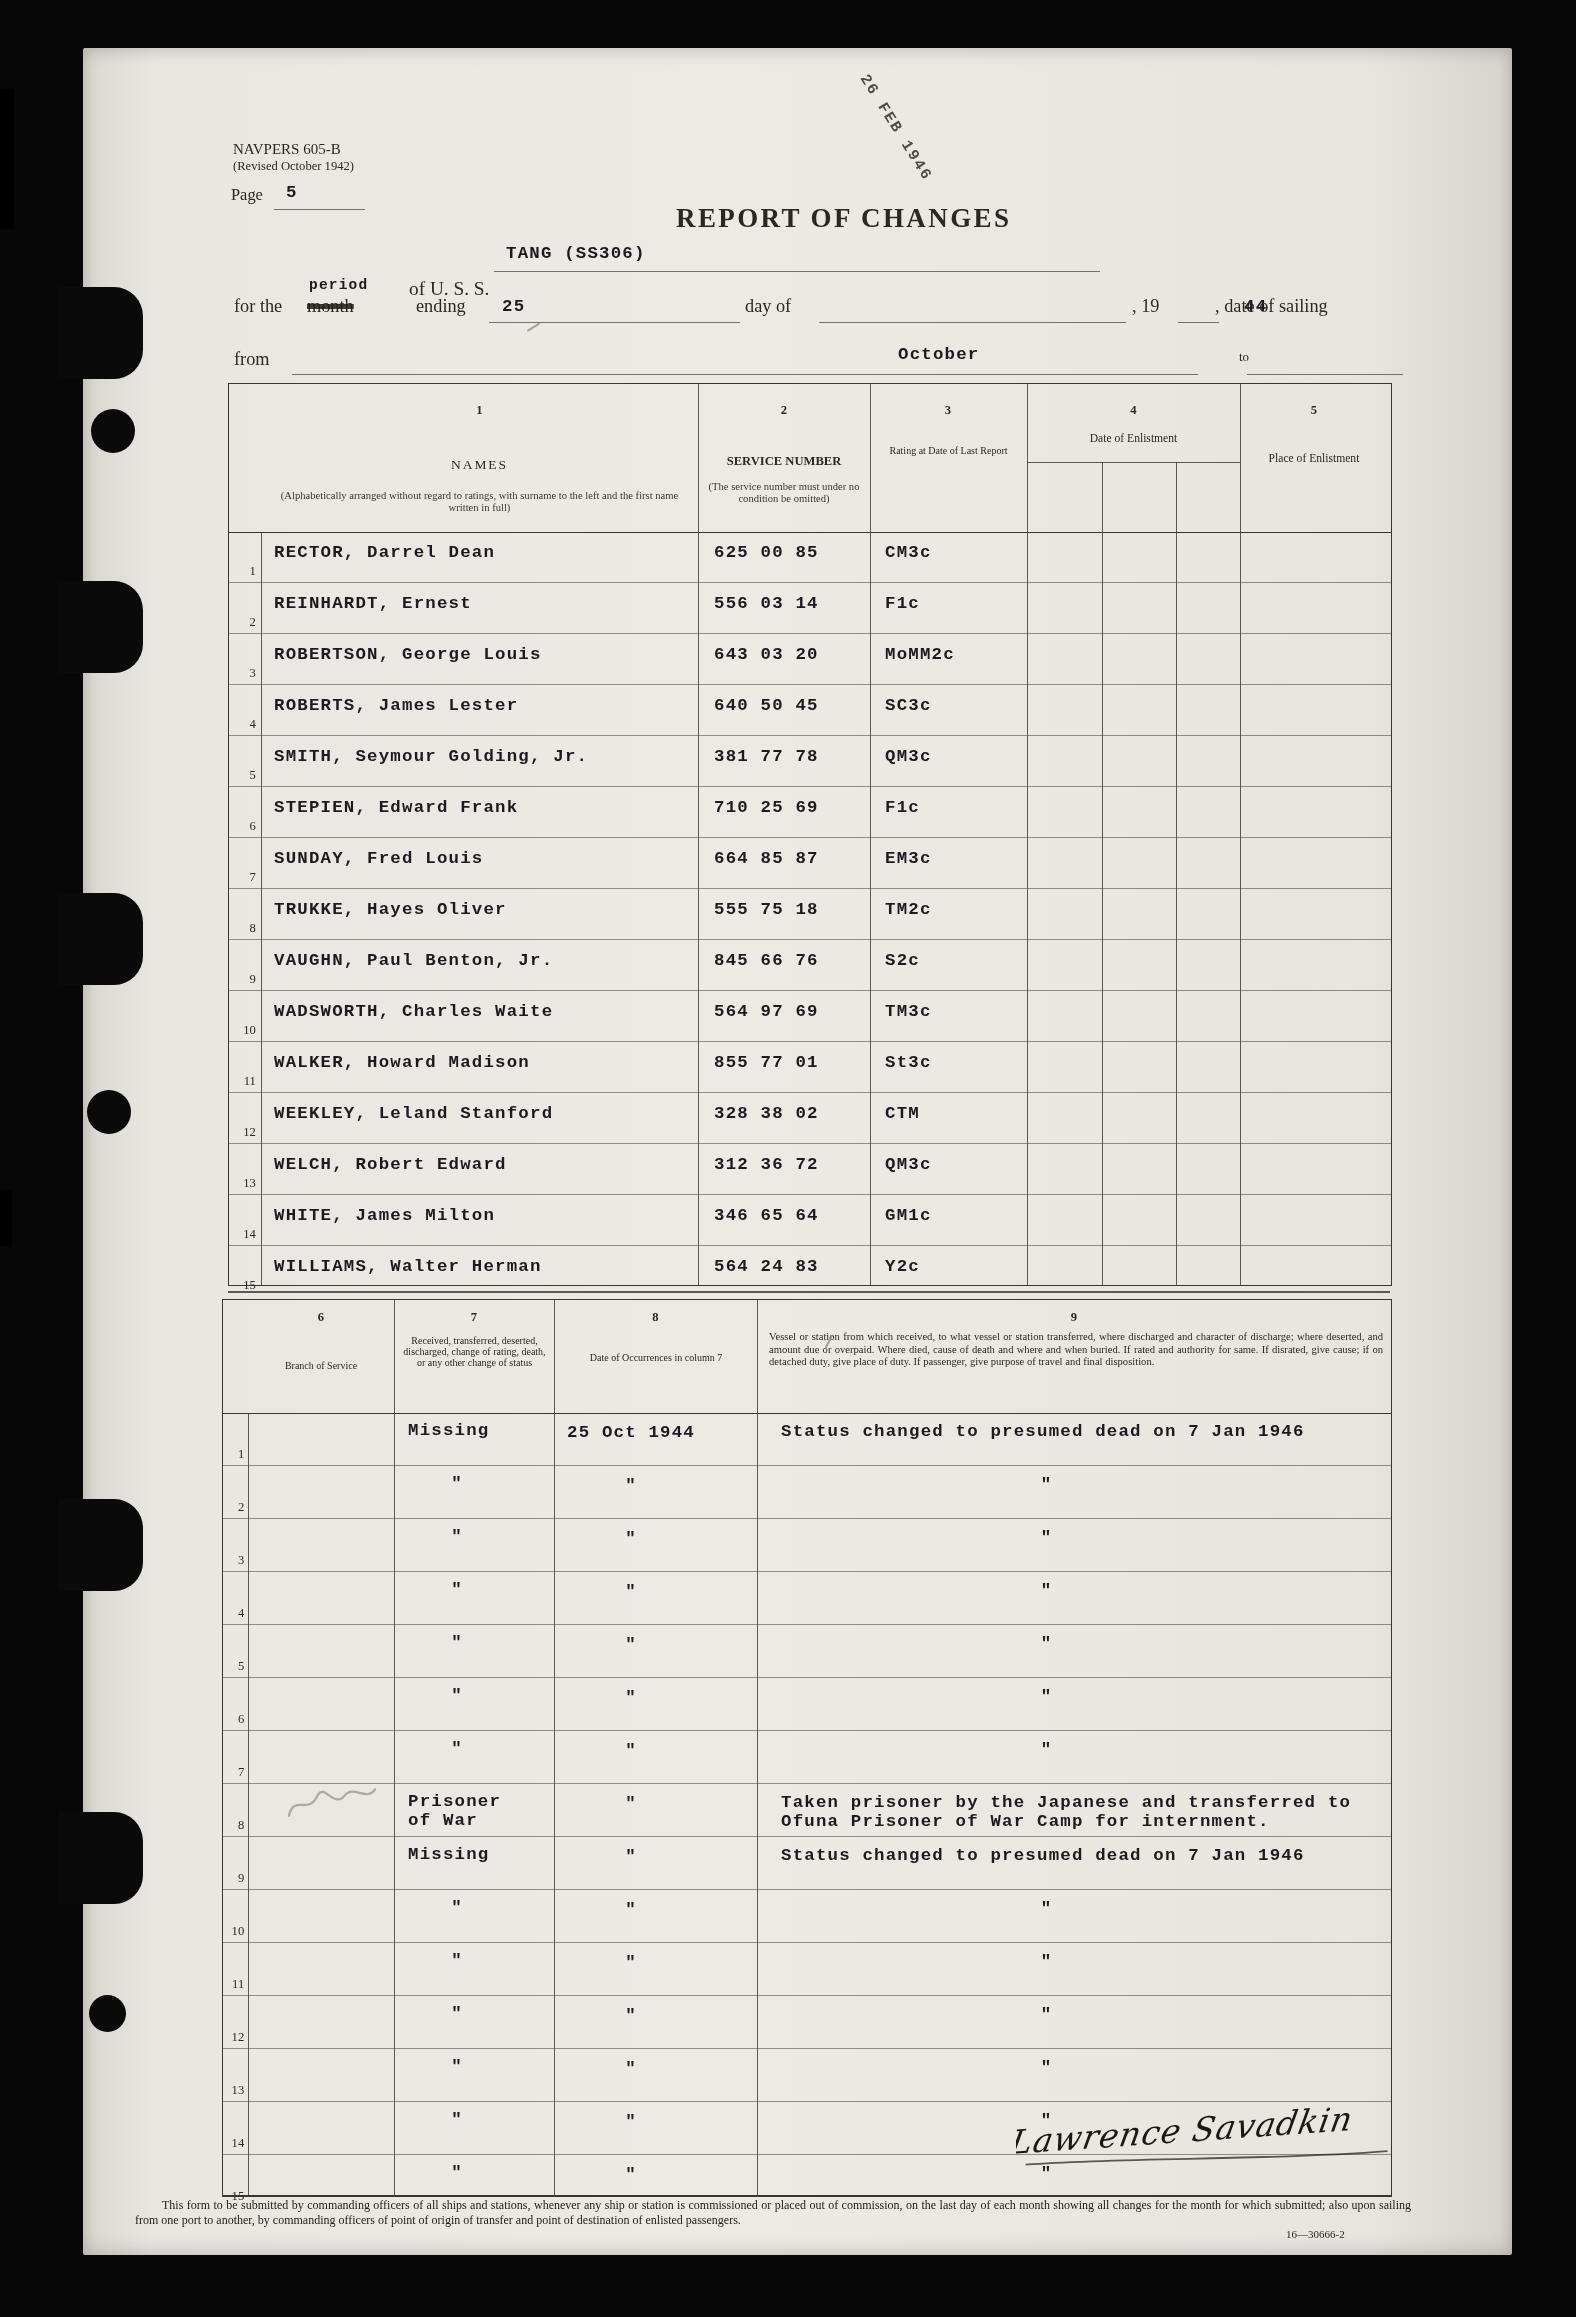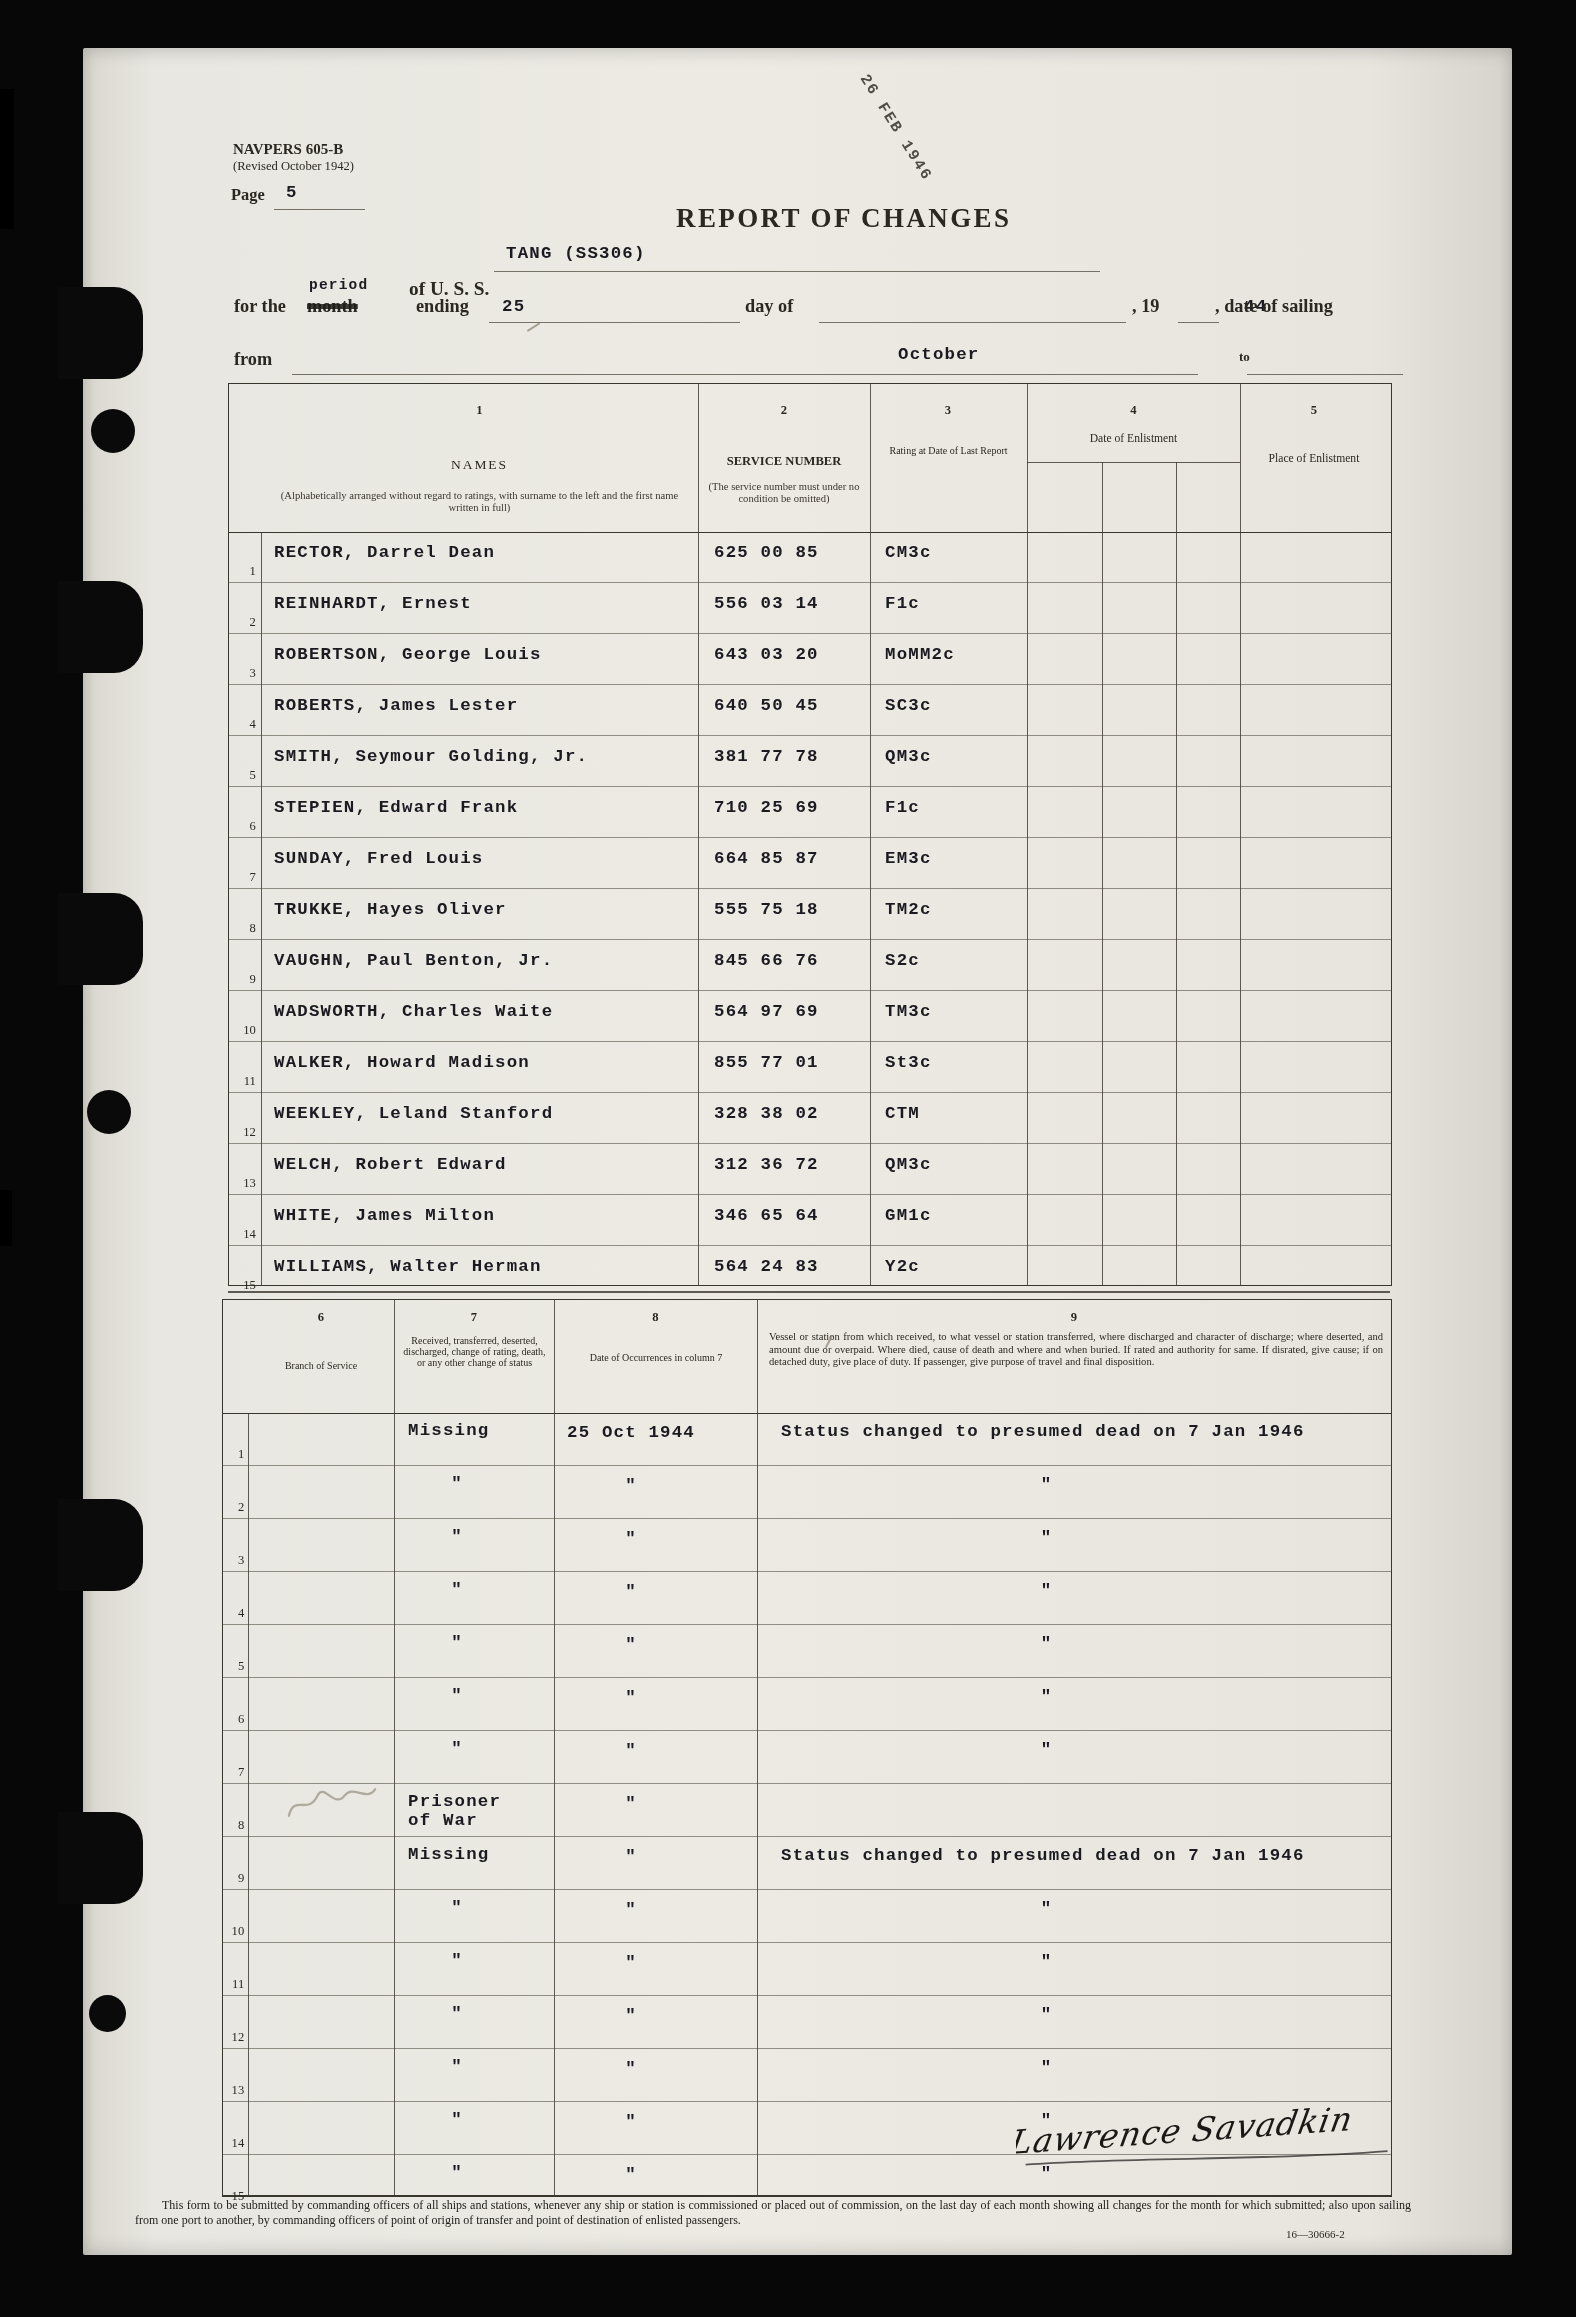--- a/index.html
+++ b/index.html
@@ -8,21 +8,21 @@
   .paper{position:absolute;left:83px;top:48px;width:1429px;height:2207px;border-radius:1.9px;
          background:linear-gradient(90deg,#d9d6cf 0%,#e9e7e1 5%,#edeae4 45%,#e8e5df 90%,#d6d3cc 100%);
          box-shadow:inset 0 5.8px 13.5px rgba(0,0,0,.12), inset 0 -7.7px 15.4px rgba(0,0,0,.10);}
   .abs{position:absolute;}
   
   .tab{position:absolute;left:58px;width:85px;height:92px;background:#0a0a0a;border-radius:0 29px 29px 0;}
   .dot{position:absolute;background:#0a0a0a;border-radius:50%;}
   .nub{position:absolute;left:0;background:#000;}
   
   .printed{color:#2b2822;}
-  .b{font-weight:700;}
+  .b{font-weight:400;}
   .typed{font-family:"Liberation Mono", monospace;font-weight:700;color:#1b1a20;letter-spacing:1.2px;}
   .ul{position:absolute;height:0;border-bottom:1.5px solid rgba(78,73,63,.75);}
   .struck{text-decoration:line-through;text-decoration-thickness:4.8px;text-decoration-color:rgba(30,28,24,.85);}
   .title{font-size:27px;font-weight:700;letter-spacing:2.4px;margin-top:16px;}
   
   .tbl{position:absolute;border:1.9px solid #39362e;}
   .v{position:absolute;top:0;bottom:0;width:1px;background:rgba(58,54,46,.8);}
   .hline{position:absolute;height:1px;background:rgba(58,54,46,.8);}
   .thead{position:absolute;left:0;right:0;top:0;border-bottom:1.9px solid #39362e;}
   .rows{position:absolute;left:0;right:0;}
@@ -309,20 +309,22 @@
           <div class="cell-typed t2-c7 can-ditto ditto">"</div>
           <div class="cell-typed t2-c8">"</div>
           <div class="cell-typed t2-c9 can-ditto ditto">"</div>
         </div>
 
         <div class="t2-row">
           <div class="rn">8</div>
           <div class="cell-typed t2-c7 can-ditto">Prisoner
 of War</div>
           <div class="cell-typed t2-c8">"</div>
+          <div class="cell-typed t2-c9 can-ditto">Taken prisoner by the Japanese and transferred to
+Ofuna Prisoner of War Camp for internment.</div>
         </div>
 
         <div class="t2-row">
           <div class="rn">9</div>
           <div class="cell-typed t2-c7 can-ditto">Missing</div>
           <div class="cell-typed t2-c8">"</div>
           <div class="cell-typed t2-c9 can-ditto">Status changed to presumed dead on 7 Jan 1946</div>
         </div>
 
         <div class="t2-row">

